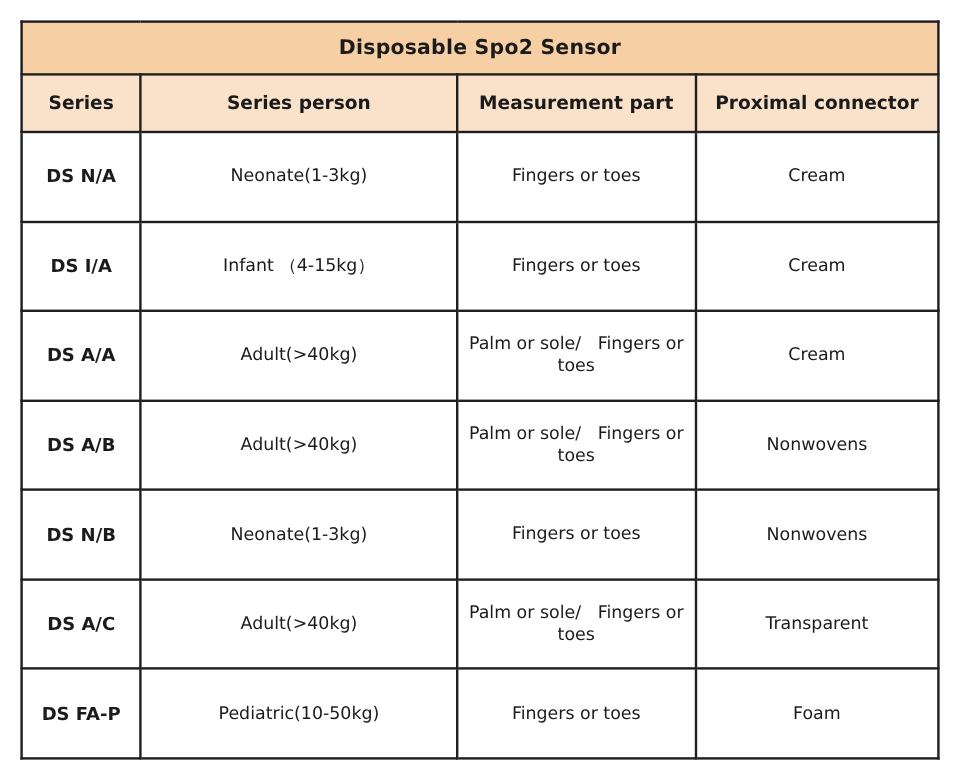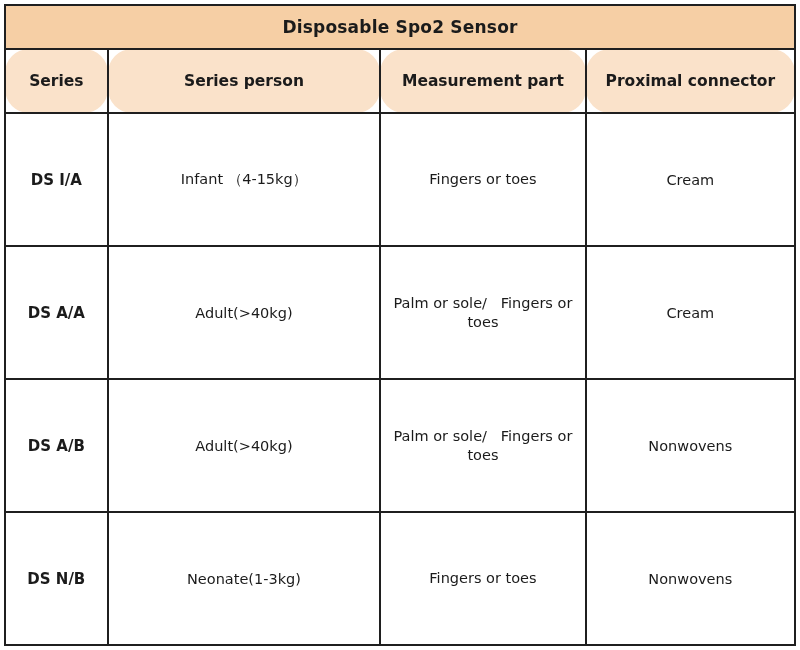--- a/index.html
+++ b/index.html
@@ -6,21 +6,21 @@
     margin: 0;
     padding: 0;
     background: #ffffff;
     font-family: "DejaVu Sans", "Liberation Sans", sans-serif;
     color: #1b1b1b;
   }
   .page {
     width: 800px;
     height: 650px;
     box-sizing: border-box;
-    padding: 4px;
+    padding: 17px;
     background: #ffffff;
   }
   table.sensor-table {
     width: 100%;
     height: 100%;
     border-collapse: collapse;
     table-layout: fixed;
   }
   table.sensor-table th,
   table.sensor-table td {
@@ -34,22 +34,21 @@
     background: #f6cfa5;
     font-weight: bold;
     font-size: 17px;
     height: 44px;
     letter-spacing: 0.2px;
   }
   .header-cell {
     background: #fae2ca;
     font-weight: bold;
     font-size: 15.5px;
-    height: 64px;
-    border-radius: 24px;
+    height: 48px;
   }
   td.cell-series {
     font-weight: bold;
     font-size: 15px;
   }
   td.cell-person, td.cell-part, td.cell-connector {
     font-weight: normal;
     font-size: 14.5px;
   }
   td.cell-part {
@@ -79,20 +78,26 @@
       </tr>
       <tr>
         <th class="header-cell">Series</th>
         <th class="header-cell">Series person</th>
         <th class="header-cell">Measurement part</th>
         <th class="header-cell">Proximal connector</th>
       </tr>
     </thead>
     <tbody>
         <tr>
+          <td class="cell-series">DS N/A</td>
+          <td class="cell-person">Neonate(1-3kg)</td>
+          <td class="cell-part">Fingers or toes</td>
+          <td class="cell-connector">Cream</td>
+        </tr>
+        <tr>
           <td class="cell-series">DS I/A</td>
           <td class="cell-person">Infant （4-15kg）</td>
           <td class="cell-part">Fingers or toes</td>
           <td class="cell-connector">Cream</td>
         </tr>
         <tr>
           <td class="cell-series">DS A/A</td>
           <td class="cell-person">Adult(&gt;40kg)</td>
           <td class="cell-part">Palm or sole/   Fingers or toes</td>
           <td class="cell-connector">Cream</td>
@@ -102,15 +107,27 @@
           <td class="cell-person">Adult(&gt;40kg)</td>
           <td class="cell-part">Palm or sole/   Fingers or toes</td>
           <td class="cell-connector">Nonwovens</td>
         </tr>
         <tr>
           <td class="cell-series">DS N/B</td>
           <td class="cell-person">Neonate(1-3kg)</td>
           <td class="cell-part">Fingers or toes</td>
           <td class="cell-connector">Nonwovens</td>
         </tr>
+        <tr>
+          <td class="cell-series">DS A/C</td>
+          <td class="cell-person">Adult(&gt;40kg)</td>
+          <td class="cell-part">Palm or sole/   Fingers or toes</td>
+          <td class="cell-connector">Transparent</td>
+        </tr>
+        <tr>
+          <td class="cell-series">DS FA-P</td>
+          <td class="cell-person">Pediatric(10-50kg)</td>
+          <td class="cell-part">Fingers or toes</td>
+          <td class="cell-connector">Foam</td>
+        </tr>
       </tbody>
   </table>
 </div>
 
 </body></html>

